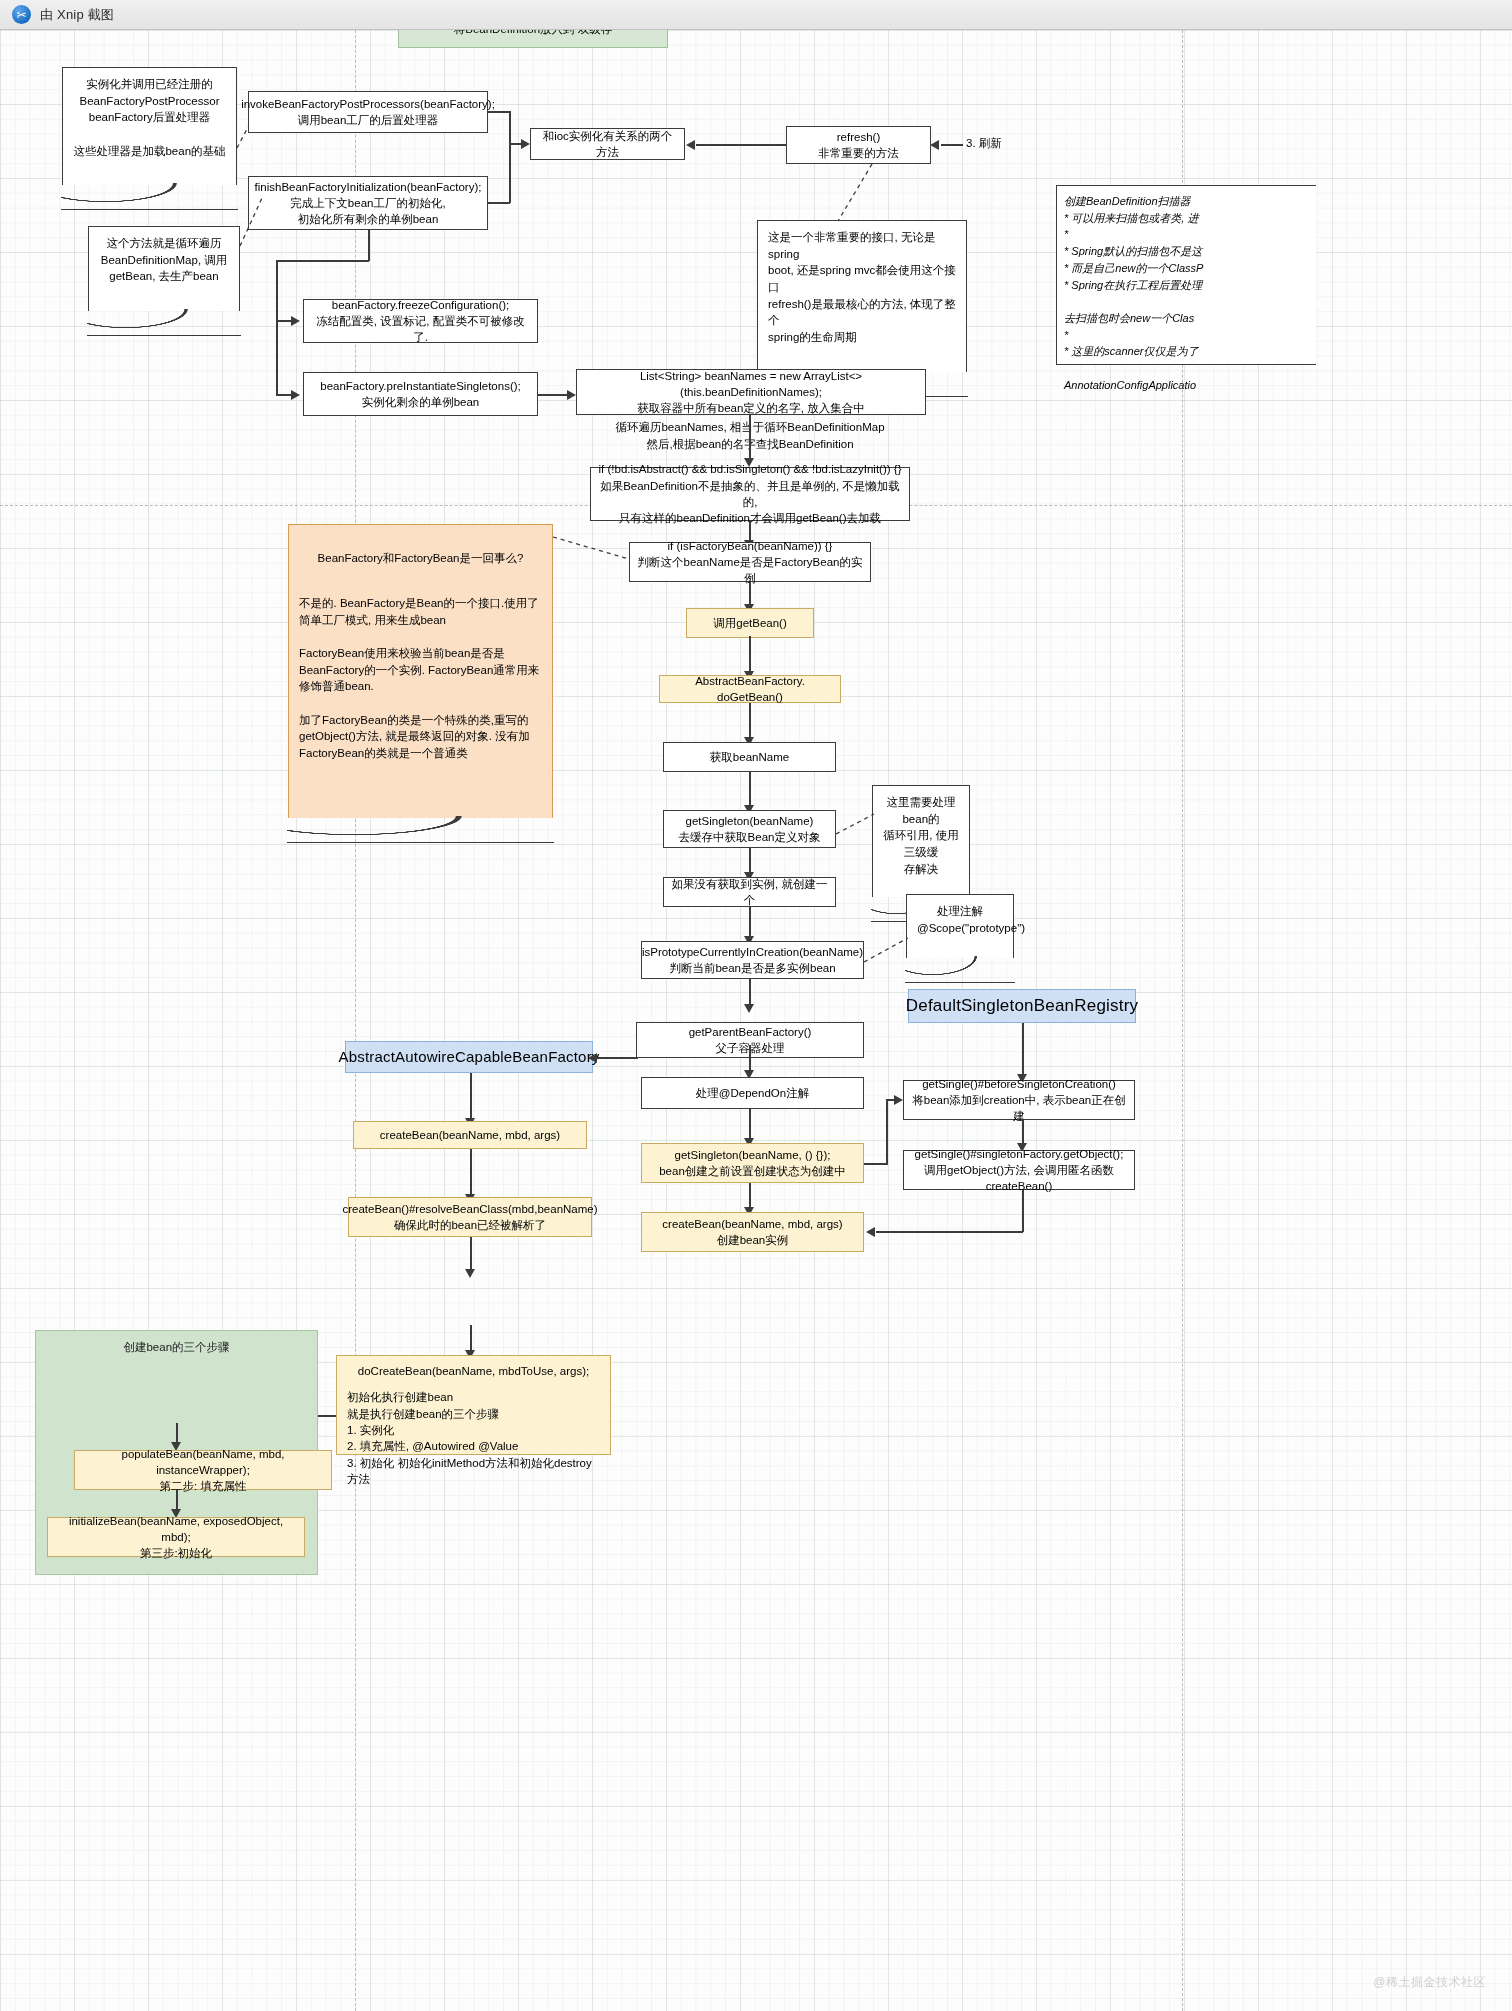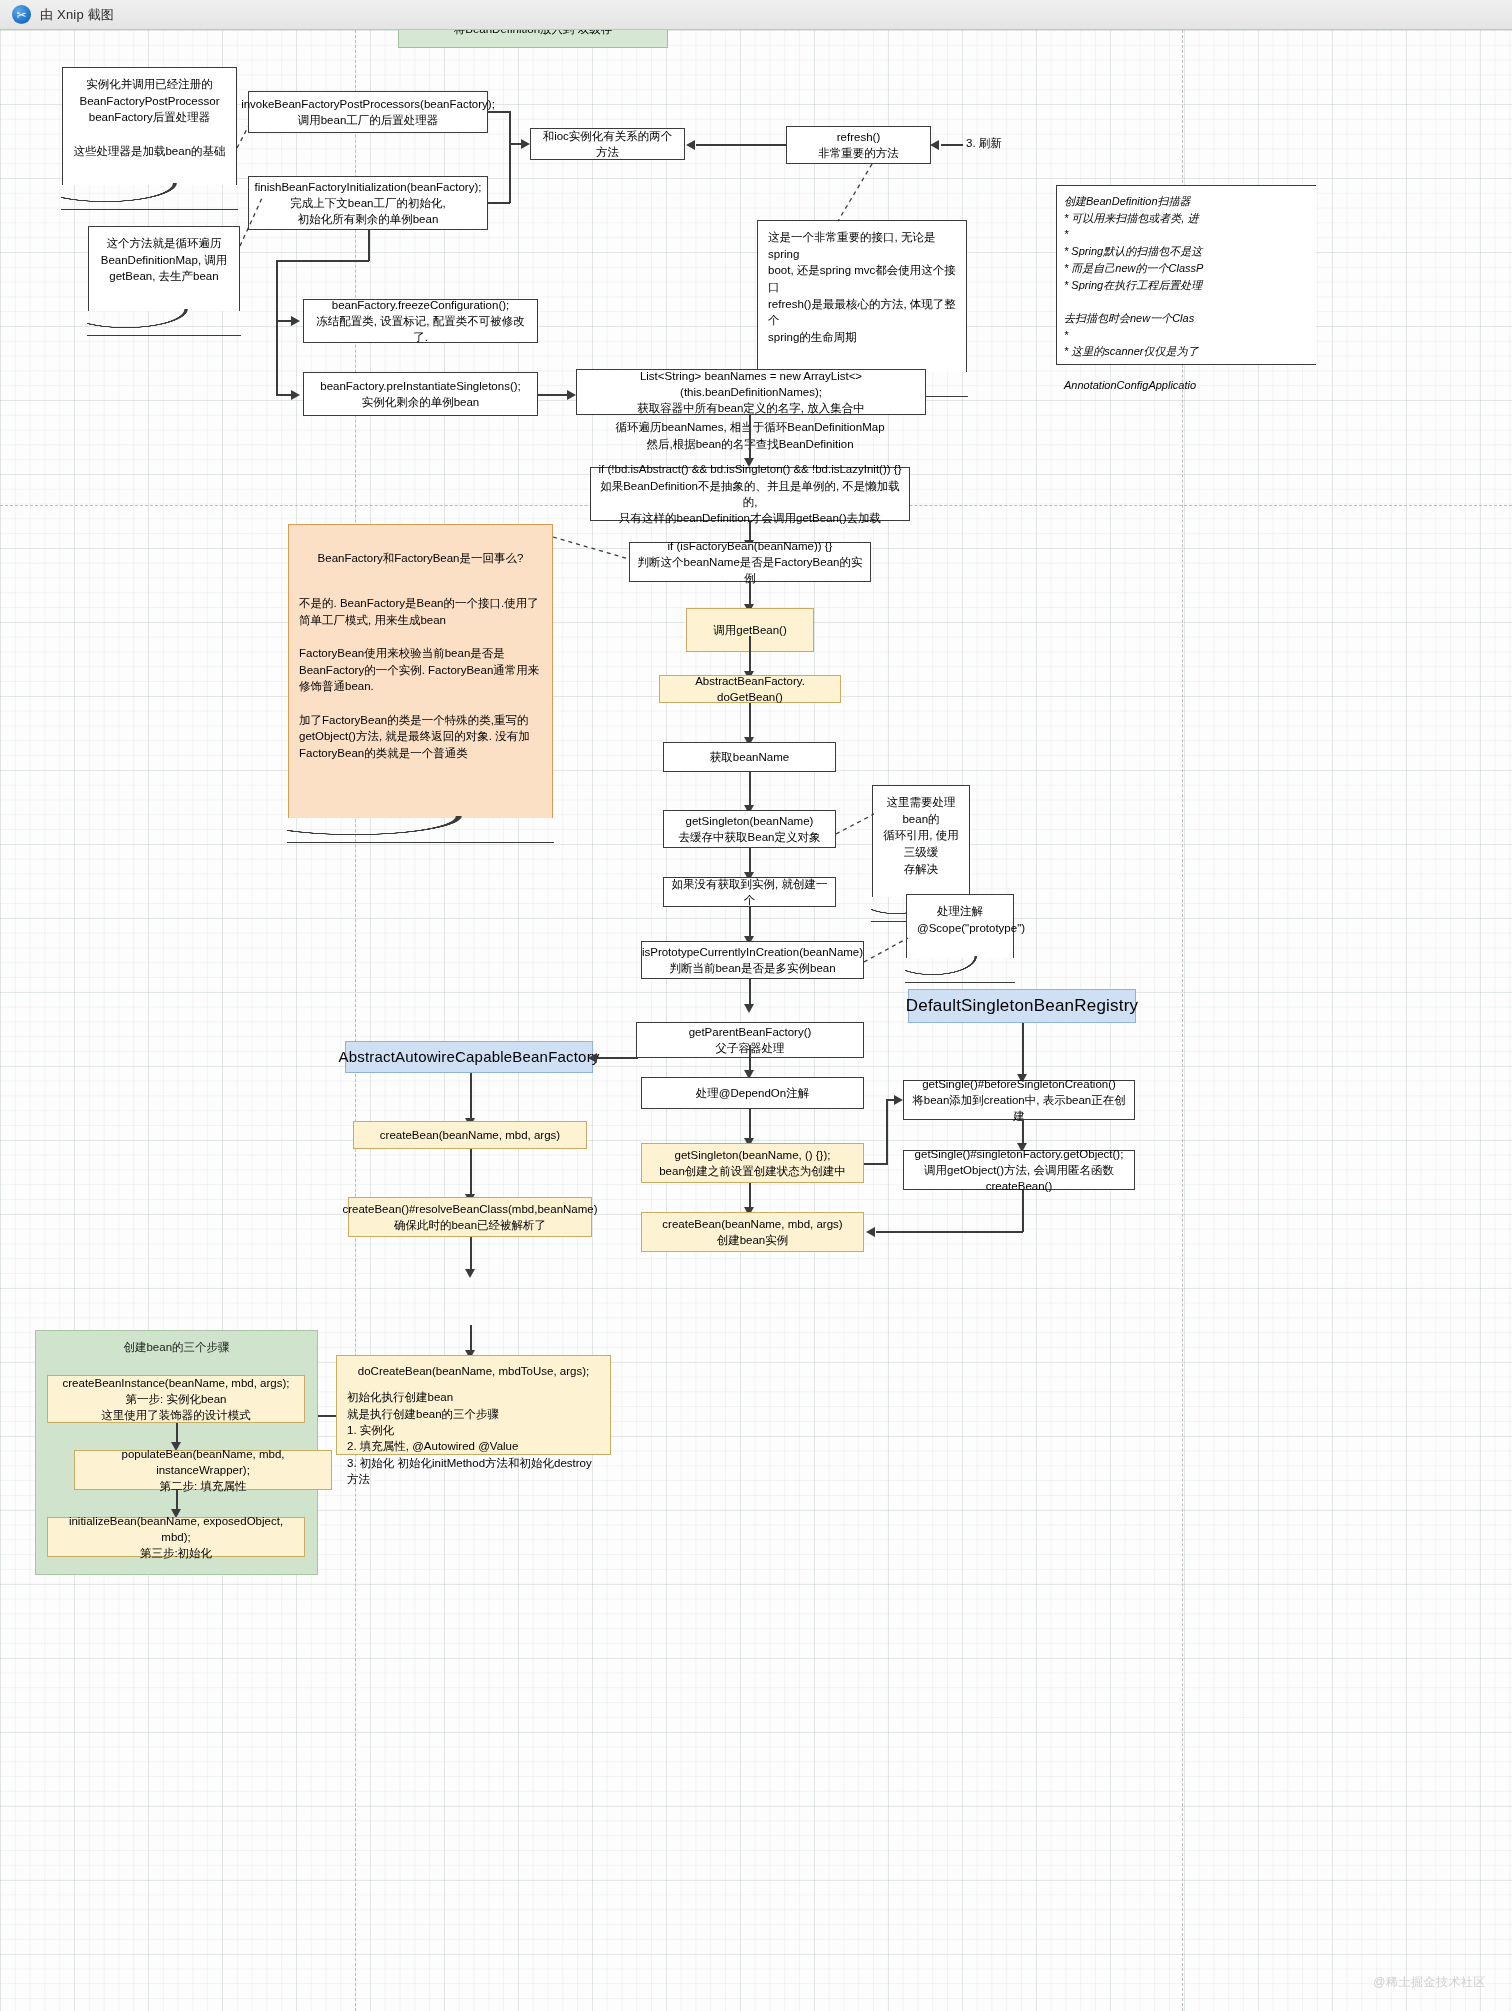--- a/index.html
+++ b/index.html
@@ -273,21 +273,21 @@
     </div>
     <div class="dash" style="left:553px; top:507px;">
       <svg width="76" height="22">
           <path d="M0,0 L76,22" stroke="#3b3b3b" stroke-width="1.3" stroke-dasharray="4,4" fill="none"></path>
         </svg>
     </div>
 
     <div class="ln v" style="left:749px; top:552px; height:25px;"></div>
     <div class="arw down" style="left:744px; top:574px;"></div>
 
-    <div class="node yellow" style="left:686px; top:578px; width:128px; height:44px;">调用getBean()</div>
+    <div class="node yellow" style="left:686px; top:578px; width:128px; height:30px;">调用getBean()</div>
 
     <div class="ln v" style="left:749px; top:606px; height:38px;"></div>
     <div class="arw down" style="left:744px; top:641px;"></div>
 
     <div class="node yellow" style="left:659px; top:645px; width:182px; height:28px;">AbstractBeanFactory. doGetBean()</div>
 
     <div class="ln v" style="left:749px; top:673px; height:38px;"></div>
     <div class="arw down" style="left:744px; top:707px;"></div>
 
     <div class="node" style="left:663px; top:712px; width:173px; height:30px;">获取beanName</div>
@@ -401,23 +401,20 @@
 就是执行创建bean的三个步骤
 1. 实例化
 2. 填充属性, @Autowired @Value
 3. 初始化 初始化initMethod方法和初始化destroy方法</div>
     </div>
 
     <div class="group-green" style="left:35px; top:1300px; width:283px; height:245px;">
       <div class="grp-title">创建bean的三个步骤</div>
     </div>
 
-    <div class="node yellow" style="left:47px; top:1345px; width:258px; height:48px;">createBeanInstance(beanName, mbd, args);
-第一步: 实例化bean
-这里使用了装饰器的设计模式</div>
     <div class="ln v" style="left:176px; top:1393px; height:22px;"></div>
     <div class="arw down" style="left:171px; top:1412px;"></div>
 
     <div class="node yellow" style="left:47px; top:1420px; width:258px; height:40px;margin-left:27px;">populateBean(beanName, mbd, instanceWrapper);
 第二步: 填充属性</div>
     <div class="ln v" style="left:176px; top:1460px; height:22px;"></div>
     <div class="arw down" style="left:171px; top:1479px;"></div>
 
     <div class="node yellow" style="left:47px; top:1487px; width:258px; height:40px;">initializeBean(beanName, exposedObject, mbd);
 第三步:初始化</div>

